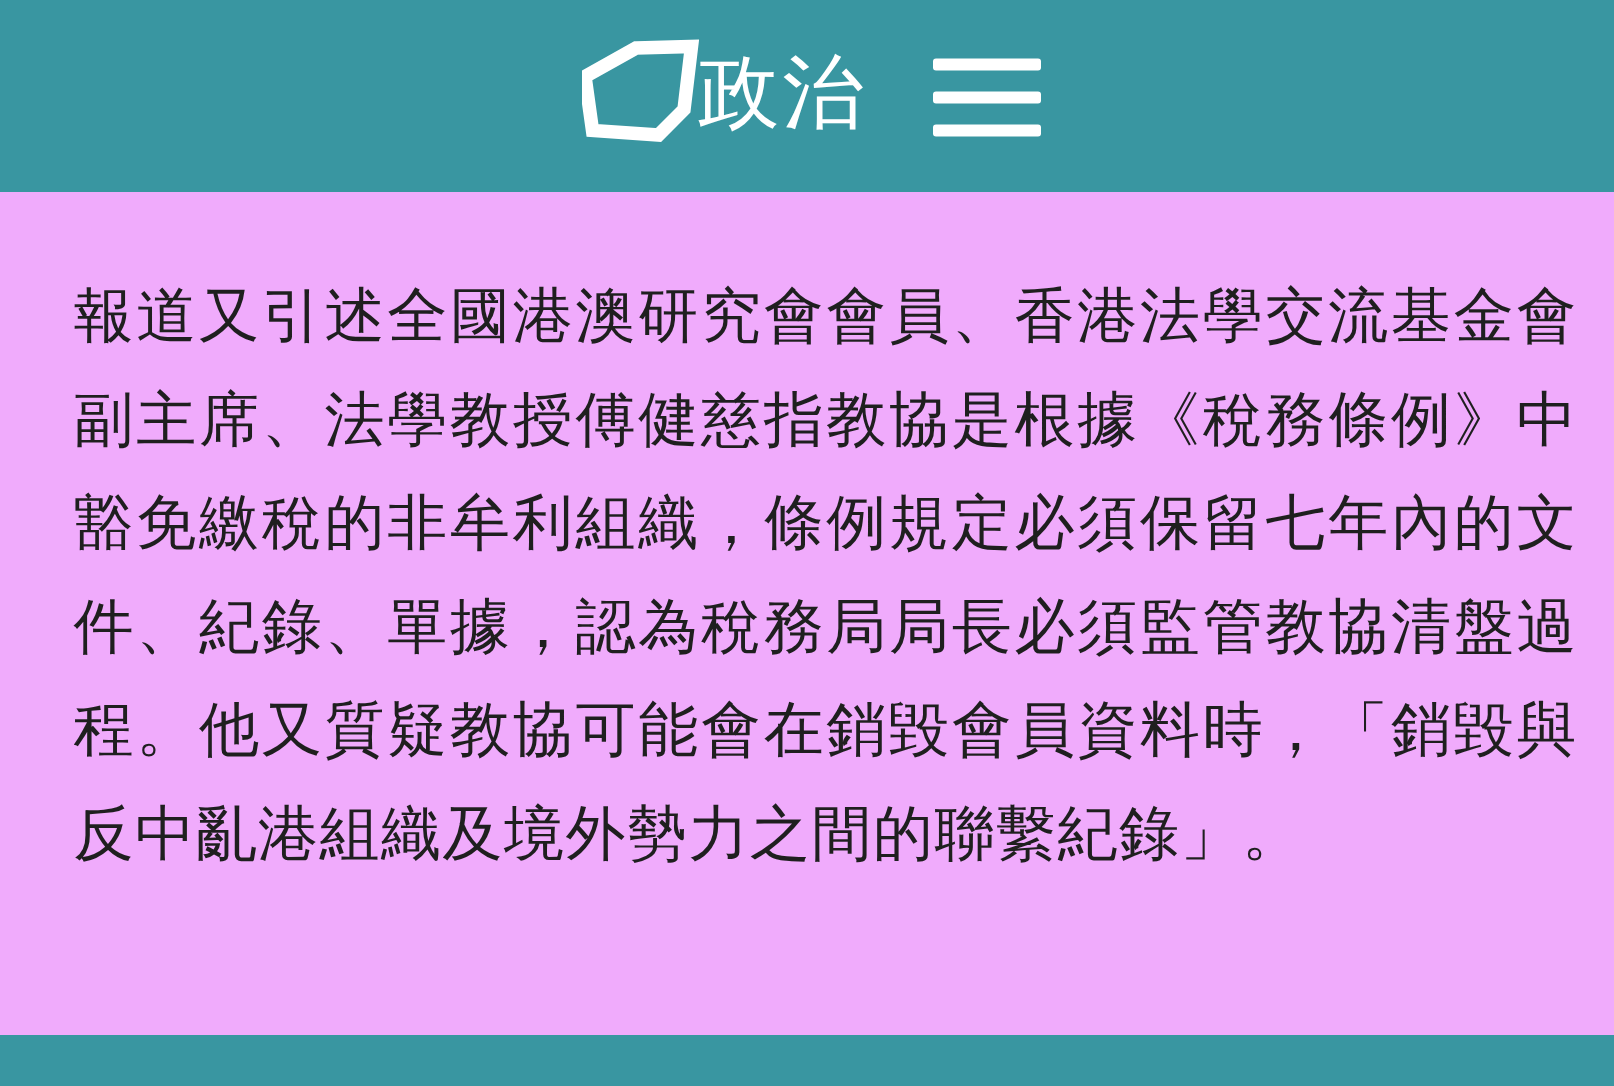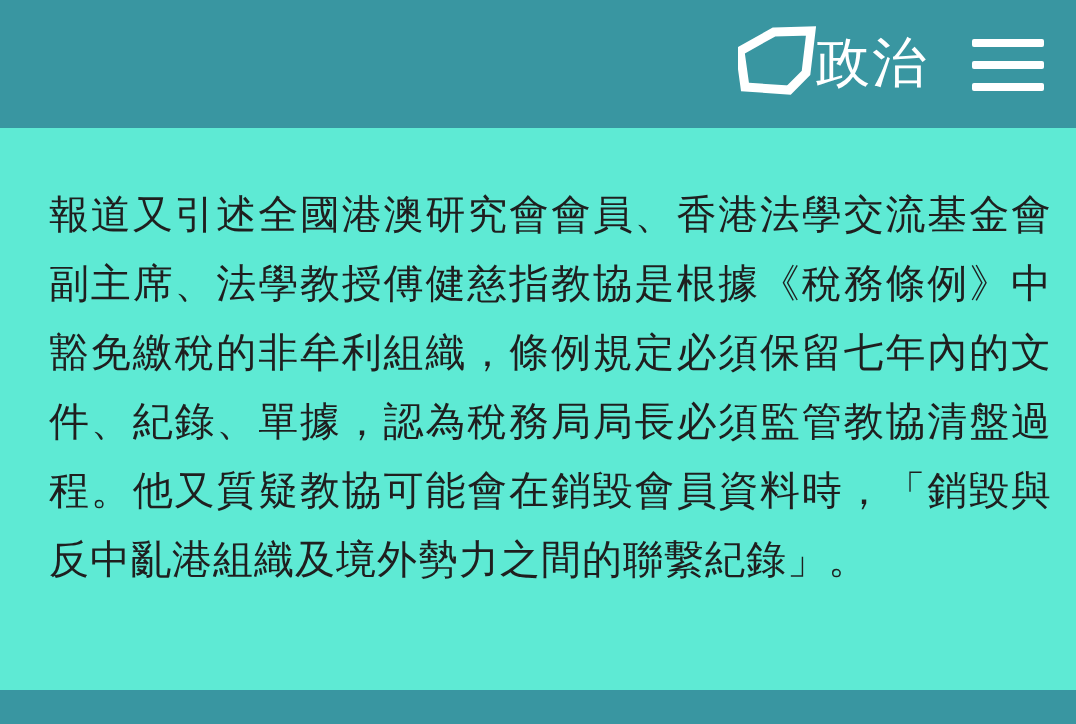--- a/index.html
+++ b/index.html
@@ -11,21 +11,21 @@
     flex-direction: column;
   }
 
   
   .app-header {
     height: 128px;
     flex: 0 0 128px;
     background: #3996a1;
     display: flex;
     align-items: center;
-    justify-content: flex-end;
+    justify-content: center;
     padding: 0 32px 0 37px;
   }
   .logo-wrap {
     width: 78px;
     height: 70px;
     margin-top: -6px;
     cursor: pointer;
   }
   .logo-wrap svg { display: block; width: 100%; height: 100%; }
   .header-right {
@@ -52,22 +52,23 @@
   .hamburger .bar {
     height: 8px;
     width: 100%;
     background: #ffffff;
     border-radius: 2px;
   }
 
   
   .article-area {
     flex: 1 1 auto;
-    background: #5eead4;
+    background: #f0abfc;
     padding: 52px 24px 0 49px;
+    font-family: Liberation Mono, monospace;
   }
   .article-paragraph {
     color: #1f1f1f;
     font-size: 40px;
     line-height: 69px;
     text-align: justify;
     text-justify: inter-character;
     word-break: break-all;
     letter-spacing: 1px;
   }

